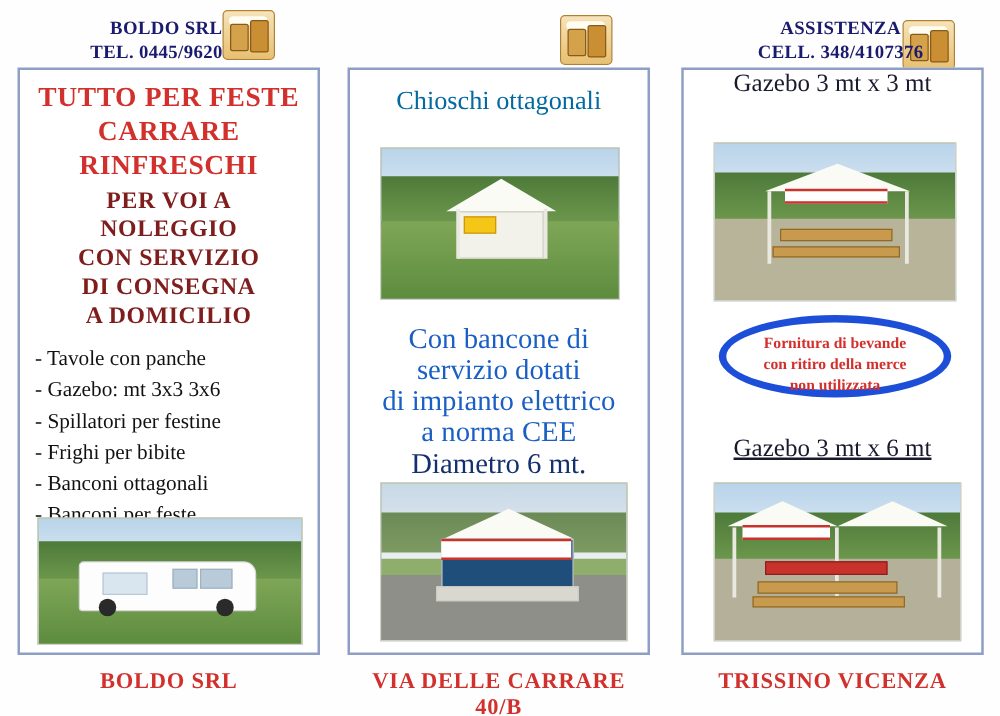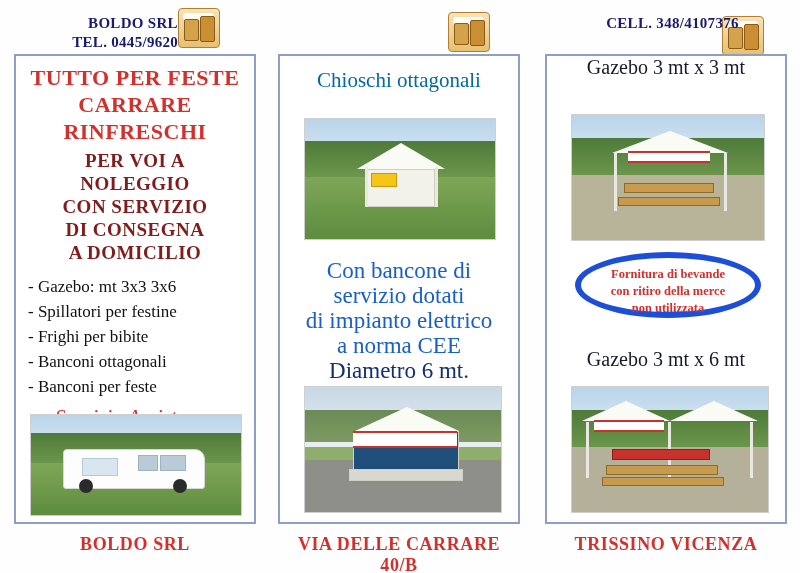--- a/index.html
+++ b/index.html
@@ -262,38 +262,40 @@
       <div class="mug a"></div>
       <div class="mug b"></div>
     </div>
     <div class="beer-logo logo3">
       <div class="foam"></div>
       <div class="mug a"></div>
       <div class="mug b"></div>
     </div>
 
     <div class="hdr-block hdr-right">
+      <div>ASSISTENZA</div>
       <div>CELL. 348/4107376</div>
     </div>
   </div>
 
   <div class="panel panel-left">
     <div class="red-title">
       <div>TUTTO PER FESTE</div>
       <div>CARRARE</div>
       <div>RINFRESCHI</div>
     </div>
     <div class="blue-sub">
       <div>PER VOI A</div>
       <div>NOLEGGIO</div>
       <div>CON SERVIZIO</div>
       <div>DI CONSEGNA</div>
       <div>A DOMICILIO</div>
     </div>
     <div class="bullets">
+      <div>- Tavole con panche</div>
       <div>- Gazebo: mt 3x3  3x6</div>
       <div>- Spillatori per festine</div>
       <div>- Frighi per bibite</div>
       <div>- Banconi ottagonali</div>
       <div>- Banconi per feste</div>
     </div>
     <div class="script-line">Servizio Assistenza</div>
 
     <div class="photo" style="position:absolute; left:14px; top:358px; width:210px; height:100px;">
       <div class="sky"></div>
@@ -356,21 +358,21 @@
       <div class="table-bench" style="left:52px; top:68px; width:88px; height:8px;"></div>
       <div class="table-bench" style="left:46px; top:82px; width:100px; height:7px;"></div>
     </div>
 
     <div class="oval">
       <div>Fornitura di bevande</div>
       <div>con ritiro della merce</div>
       <div>non utilizzata</div>
     </div>
 
-    <div class="r-title" style="position:absolute; left:0; top:292px; width:100%; margin:0;">Gazebo 3 mt x 6 mt</div>
+    <div class="r-title" style="position:absolute; left:0; top:292px; width:100%; margin:0;text-decoration:underline;">Gazebo 3 mt x 6 mt</div>
 
     <div class="photo" style="position:absolute; left:24px; top:330px; width:196px; height:125px;">
       <div class="sky"></div>
       <div class="trees"></div>
       <div class="grass" style="background:#b5b09a;"></div>
       <div class="tent-roof" style="left:10px; top:14px; border-left-width:44px; border-right-width:44px; border-bottom-width:20px;"></div>
       <div class="tent-roof" style="left:98px; top:14px; border-left-width:44px; border-right-width:44px; border-bottom-width:20px;"></div>
       <div class="banner" style="left:22px; top:33px; width:70px; height:8px;"></div>
       <div class="leg" style="left:14px; top:35px; height:56px;"></div>
       <div class="leg" style="left:96px; top:35px; height:56px;"></div>

